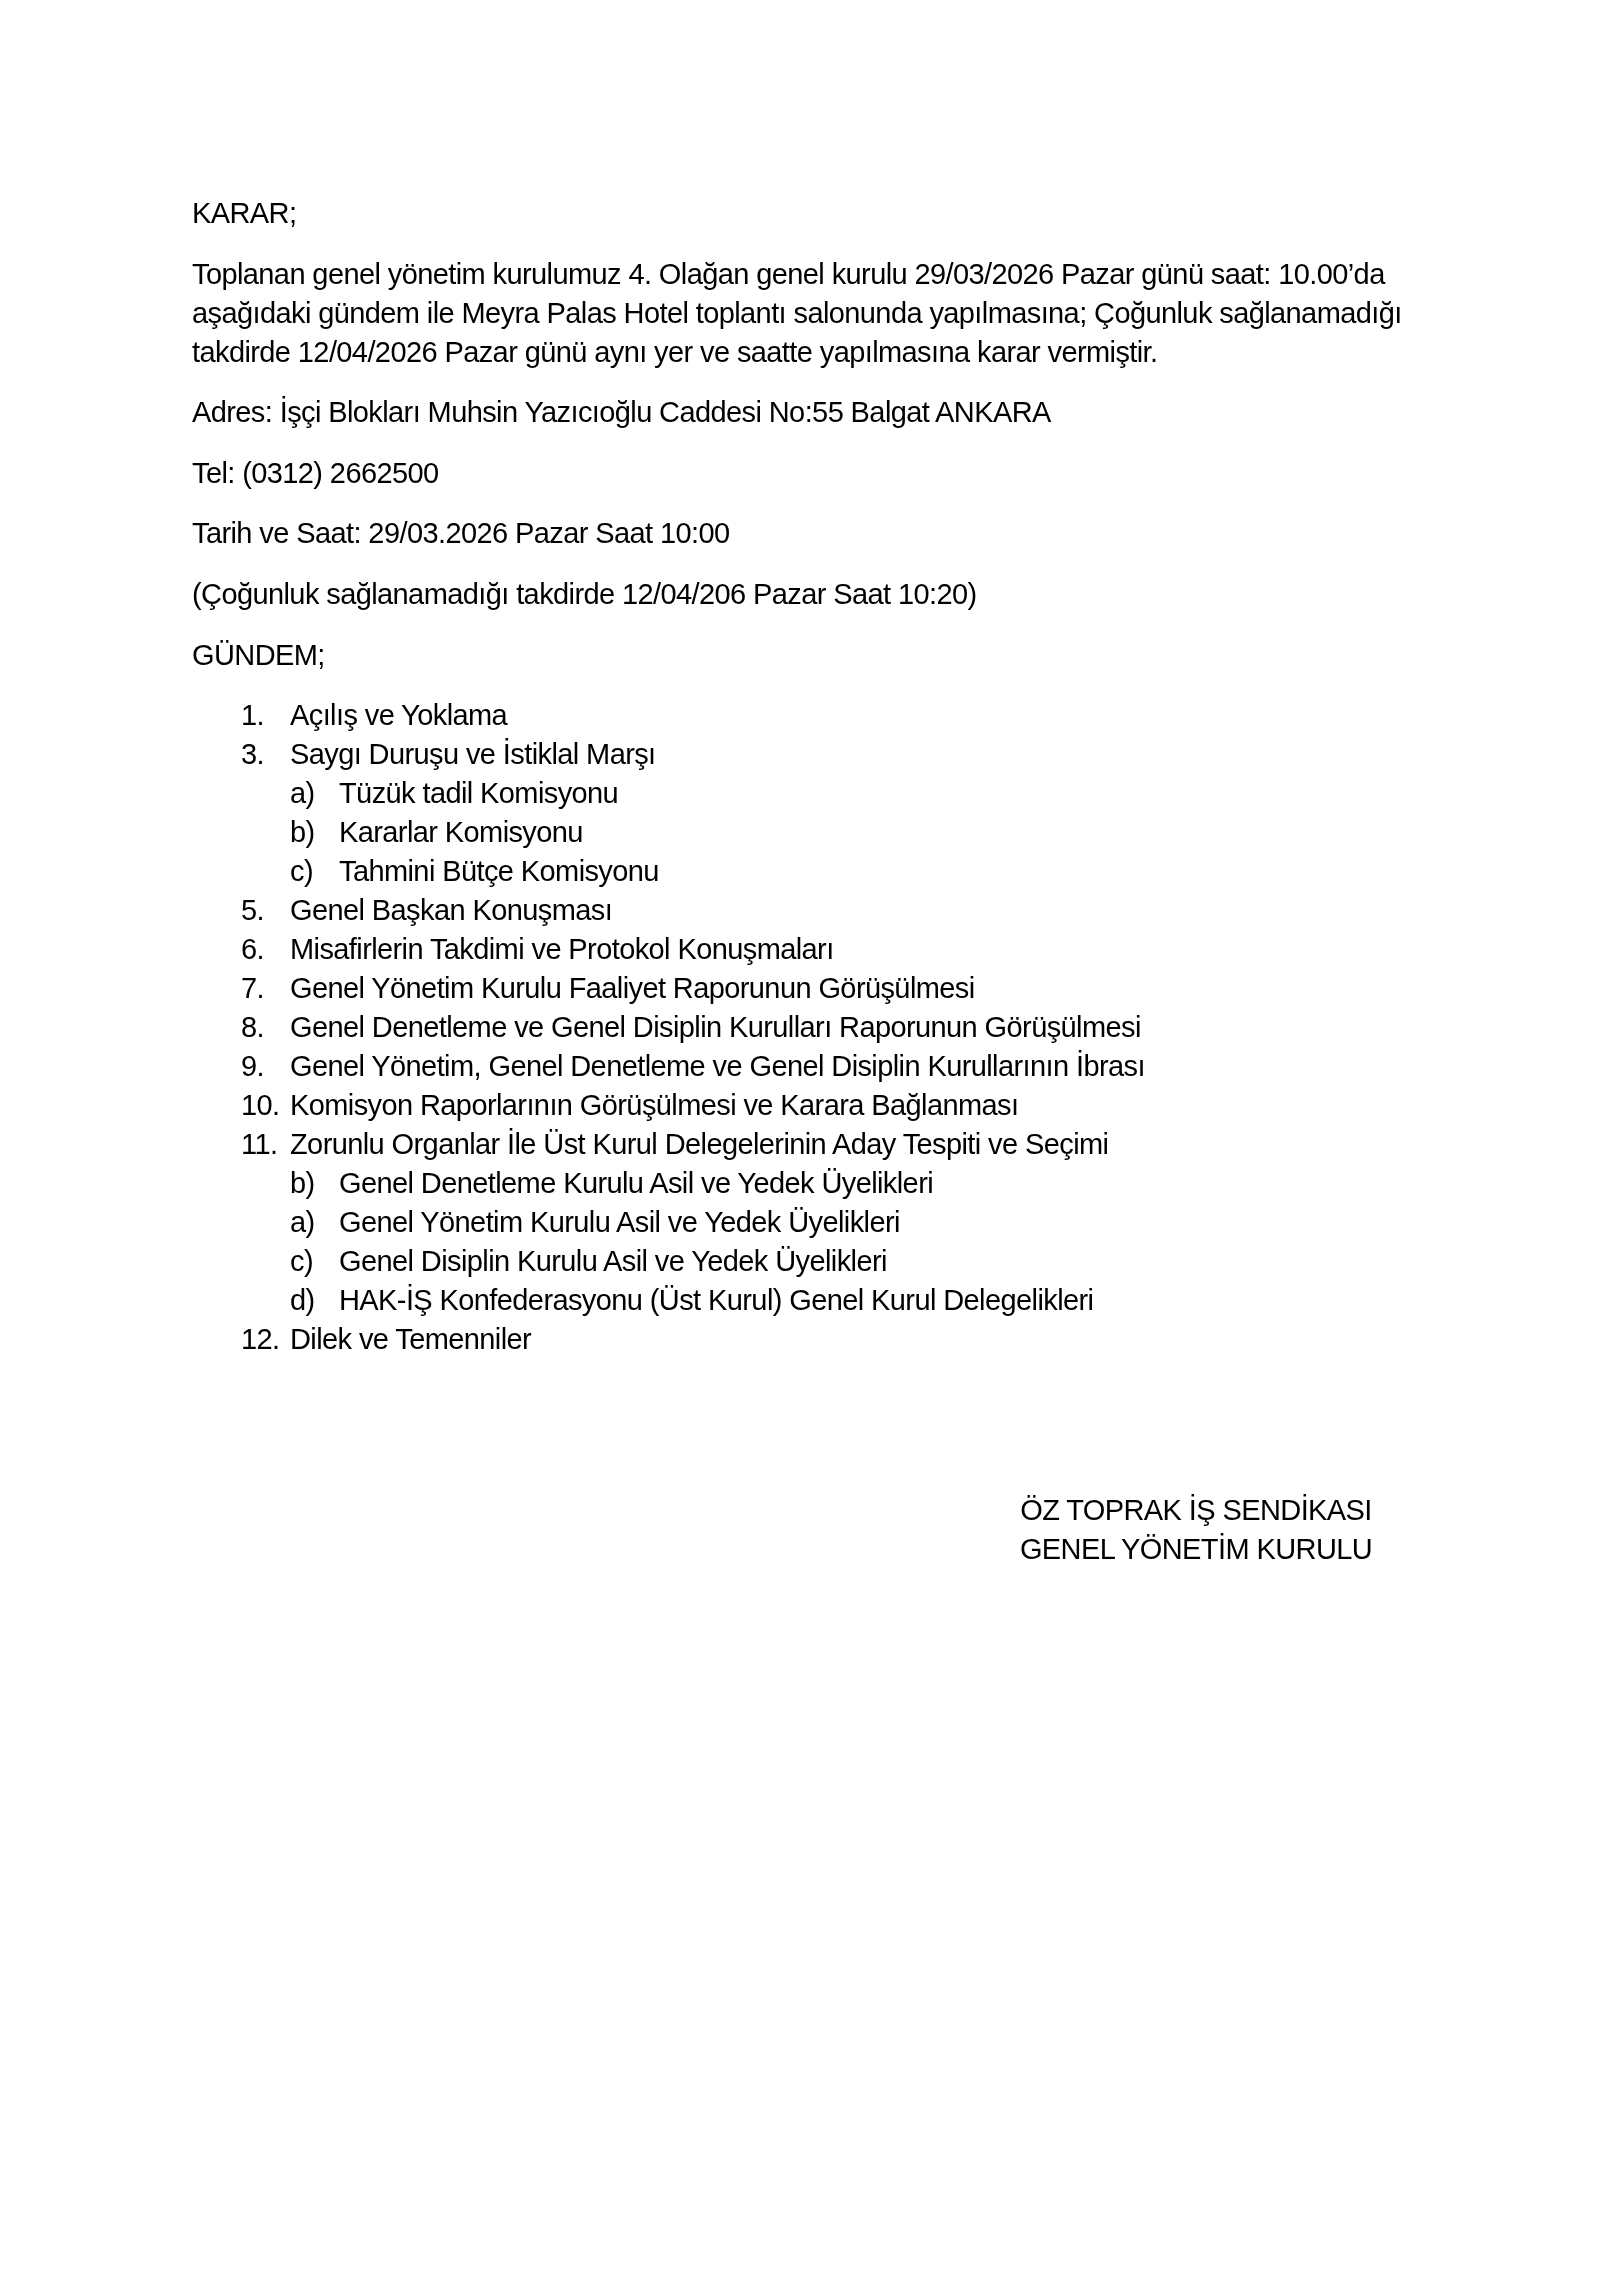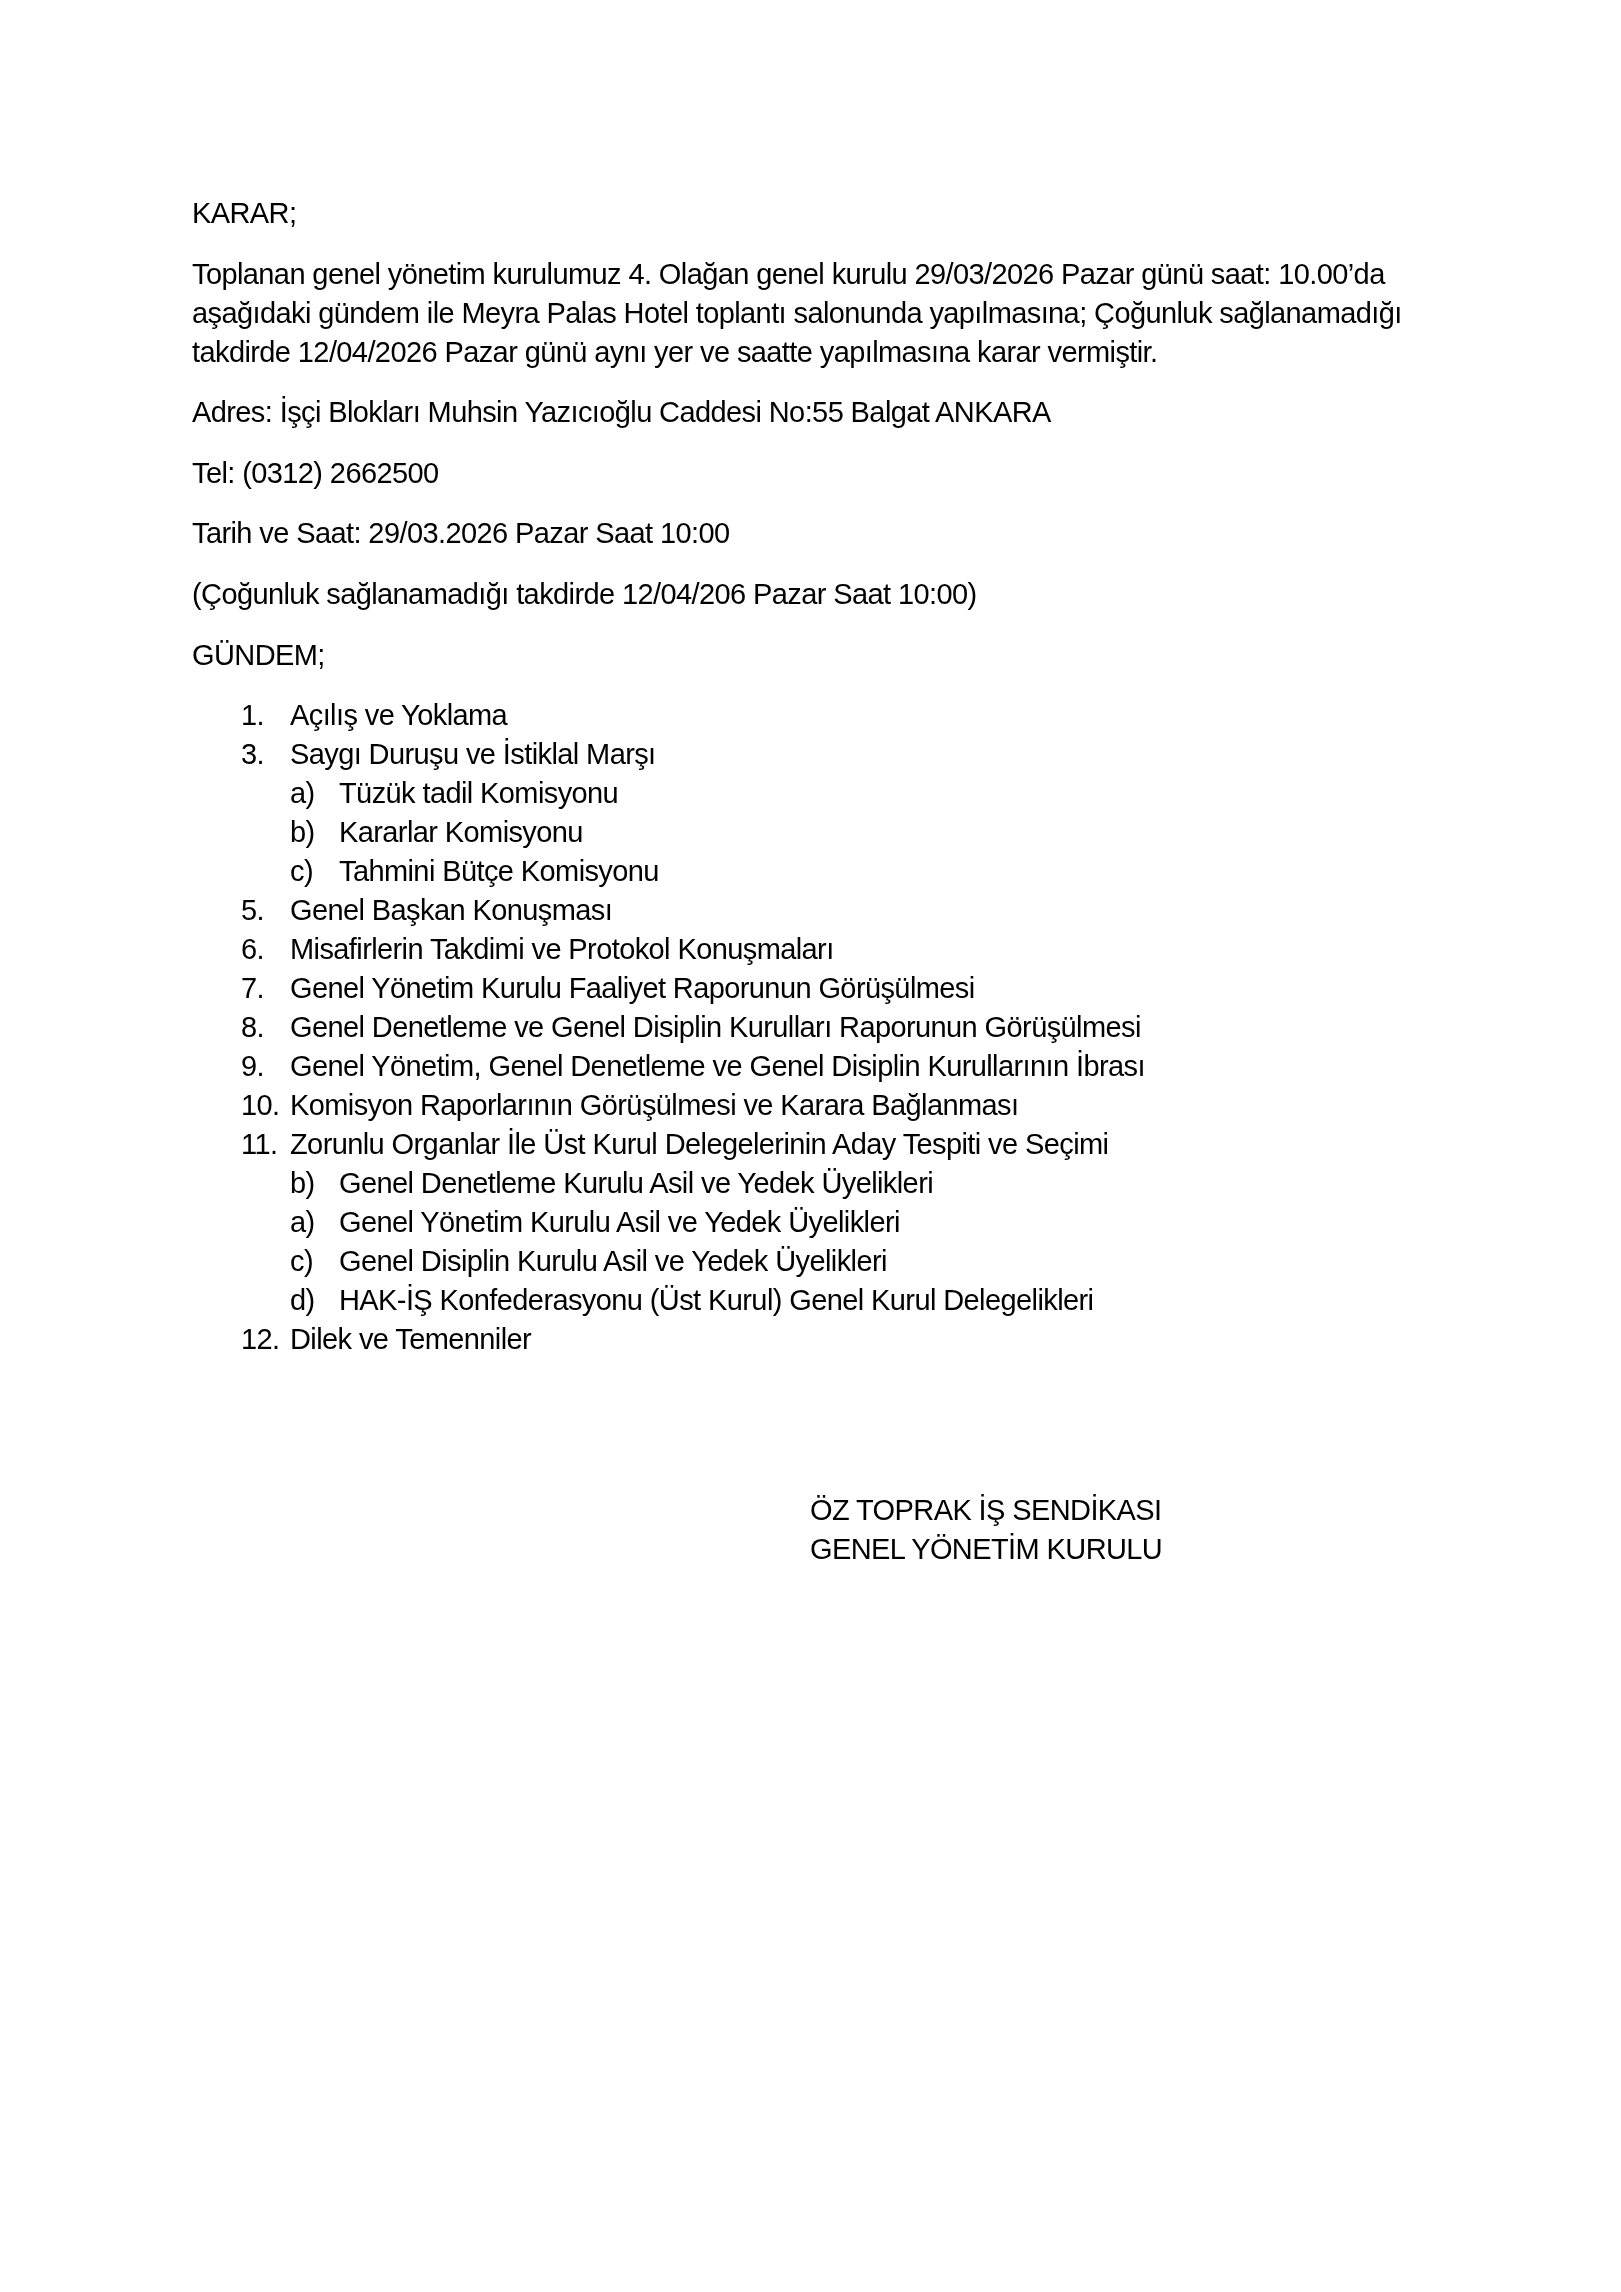--- a/index.html
+++ b/index.html
@@ -45,20 +45,21 @@
     display: inline-block;
     width: 49px;
     vertical-align: top;
   }
   .agenda-text {
     display: inline-block;
     vertical-align: top;
   }
   .signature {
     margin: 132px 0 4px 618px;
+    text-align: center;
   }
 </style>
 </head>
 <body>
 
 <div class="page">
 
   <p class="para">KARAR;</p>
 
   <div class="para">
@@ -66,21 +67,21 @@
     <div class="line">aşağıdaki gündem ile Meyra Palas Hotel toplantı salonunda yapılmasına; Çoğunluk sağlanamadığı</div>
     <div class="line">takdirde 12/04/2026 Pazar günü aynı yer ve saatte yapılmasına karar vermiştir.</div>
   </div>
 
   <p class="para line">Adres: İşçi Blokları Muhsin Yazıcıoğlu Caddesi No:55 Balgat ANKARA</p>
 
   <p class="para line">Tel: (0312) 2662500</p>
 
   <p class="para line">Tarih ve Saat: 29/03.2026 Pazar Saat 10:00</p>
 
-  <p class="para line">(Çoğunluk sağlanamadığı takdirde 12/04/206 Pazar Saat 10:00)</p>
+  <p class="para line">(Çoğunluk sağlanamadığı takdirde 12/04/206 Pazar Saat 10:20)</p>
 
   <p class="para">GÜNDEM;</p>
 
   <div class="agenda" id="agenda-list">
       <div class="agenda-row level-1"><span class="agenda-marker">1.</span><span class="agenda-text">Açılış ve Yoklama</span></div>
       <div class="agenda-row level-1"><span class="agenda-marker">3.</span><span class="agenda-text">Saygı Duruşu ve İstiklal Marşı</span></div>
       <div class="agenda-row level-2"><span class="agenda-marker">a)</span><span class="agenda-text">Tüzük tadil Komisyonu</span></div>
       <div class="agenda-row level-2"><span class="agenda-marker">b)</span><span class="agenda-text">Kararlar Komisyonu</span></div>
       <div class="agenda-row level-2"><span class="agenda-marker">c)</span><span class="agenda-text">Tahmini Bütçe Komisyonu</span></div>
       <div class="agenda-row level-1"><span class="agenda-marker">5.</span><span class="agenda-text">Genel Başkan Konuşması</span></div>

